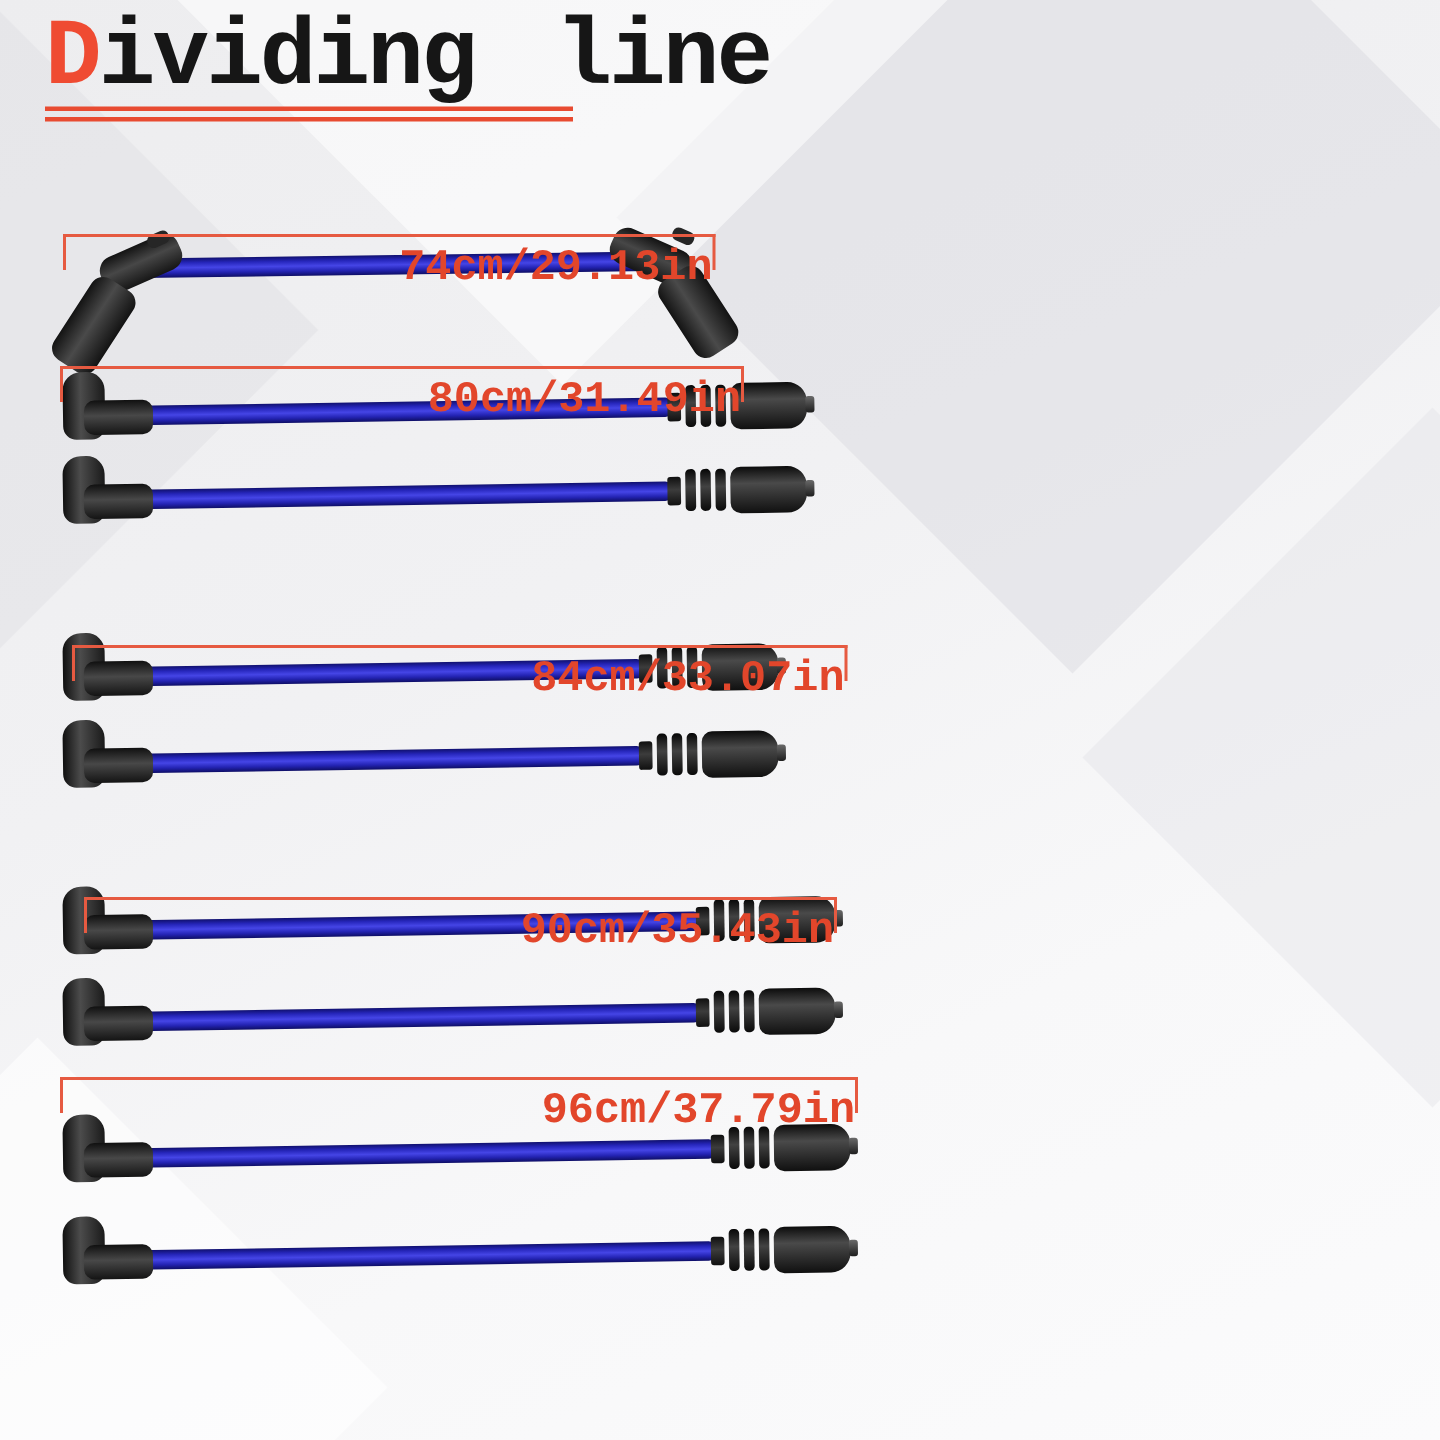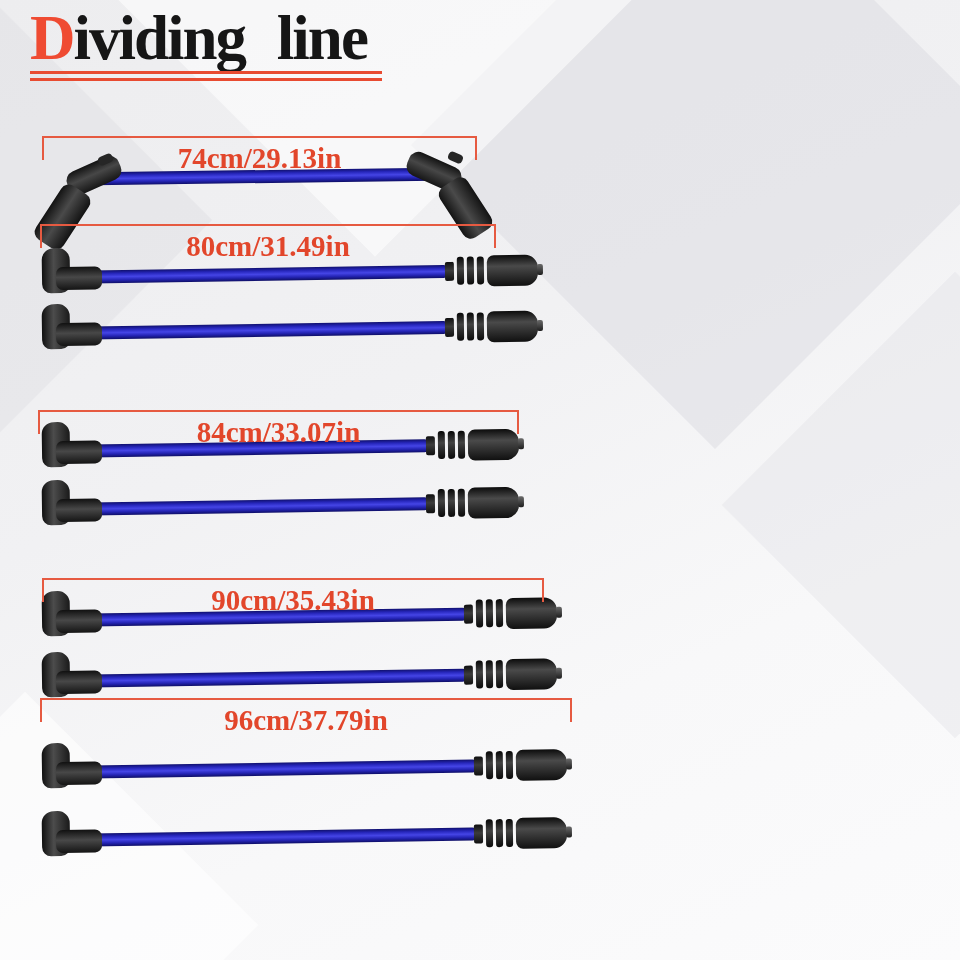--- a/index.html
+++ b/index.html
@@ -1,19 +1,19 @@
 <!DOCTYPE html>
 <html><head>
 <meta charset="utf-8">
 <style>
   html,body{margin:0;padding:0;}
   .canvas{
     position:relative;width:960px;height:960px;overflow:hidden;
     background:linear-gradient(155deg,#ededef 0%,#f1f1f3 40%,#f8f8f9 70%,#fbfbfc 100%);
-    font-family:Liberation Serif, serif;
+    font-family:Liberation Mono, monospace;
   }
   
   .diamond{position:absolute;transform:rotate(45deg);z-index:0;}
   .dm1{left:500px;top:-70px;width:430px;height:430px;background:rgba(221,221,226,0.55);}
   .dm2{left:790px;top:340px;width:330px;height:330px;background:rgba(224,224,229,0.40);}
   .dm3{left:190px;top:-190px;width:370px;height:370px;background:rgba(255,255,255,0.55);}
   .dm4{left:-150px;top:70px;width:300px;height:300px;background:rgba(222,222,227,0.45);}
   .dm5{left:-140px;top:760px;width:330px;height:330px;background:rgba(255,255,255,0.6);}
 
   
@@ -25,30 +25,30 @@
   .title .accent{color:#ef4b32;}
   .title-underline{
     position:absolute;left:30px;top:71px;width:352px;height:4px;z-index:3;
     border-top:3px solid #e84b31;border-bottom:3px solid #e84b31;box-sizing:content-box;
   }
 
   
   .bracket{
     position:absolute;height:22px;z-index:3;
     border:2px solid #e65a41;border-bottom:none;
-    display:flex;justify-content:center;overflow:visible;
+    display:flex;justify-content:flex-end;overflow:visible;margin-top:20px;
   }
   .dim{
     font-weight:bold;font-size:29px;line-height:1;color:#e2462b;
     margin-top:6px;white-space:nowrap;
   }
   .b1{left:42px;top:136px;width:431px;}
   .b2{left:40px;top:224px;width:452px;}
-  .b3{left:38px;top:410px;width:477px;}
-  .b4{left:42px;top:578px;width:498px;}
+  .b3{left:48px;top:410px;width:477px;padding-left:36px;}
+  .b4{left:56px;top:578px;width:498px;}
   .b5{left:40px;top:698px;width:528px;}
 
   
   .row{
     position:absolute;height:90px;display:flex;align-items:center;z-index:2;
     transform:rotate(-0.9deg);transform-origin:20px 50%;
   }
   .r2a{left:42px;top:232px;width:496px;}
   .r2b{left:42px;top:288px;width:496px;}
   .r3a{left:42px;top:406px;width:477px;}

